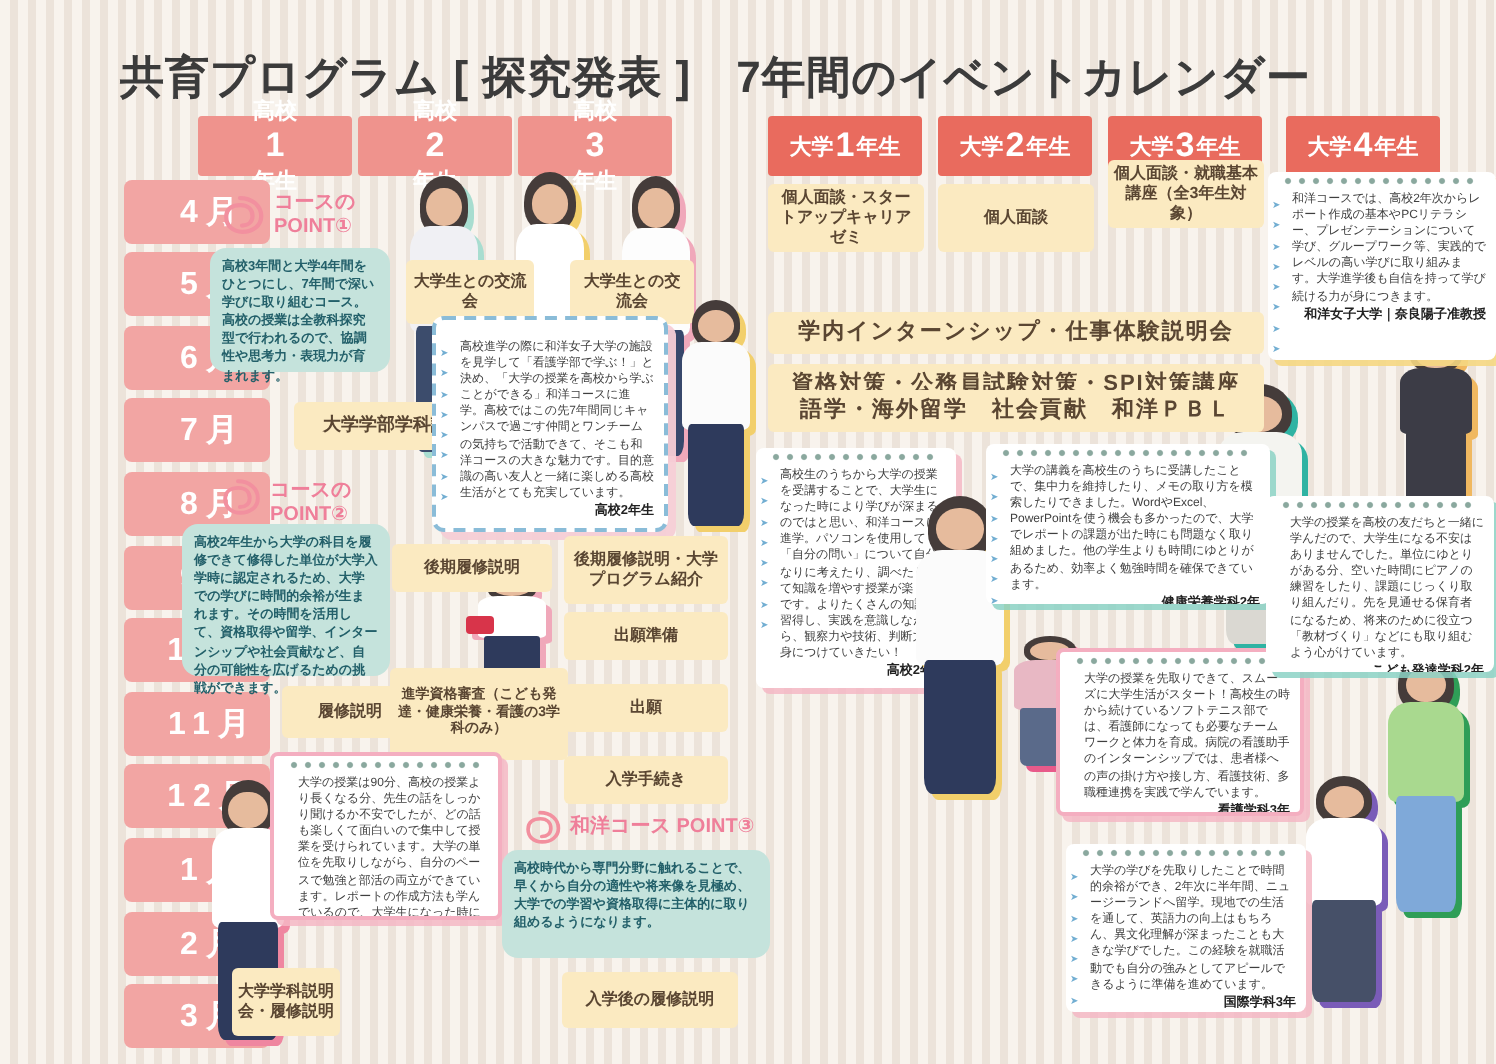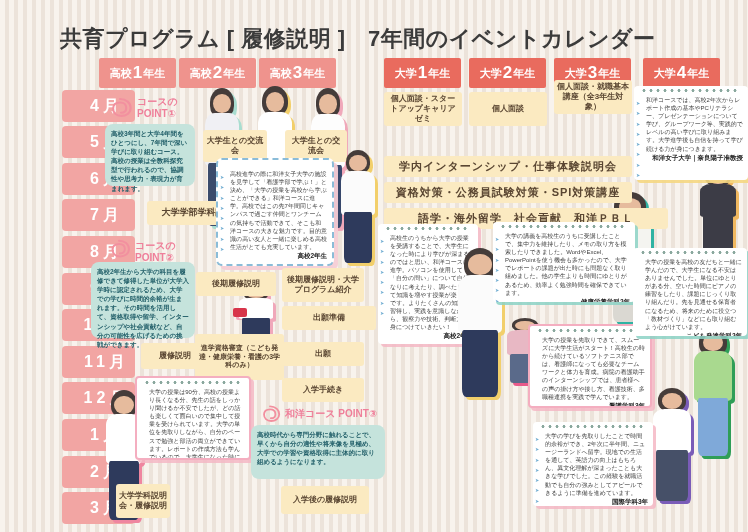--- a/index.html
+++ b/index.html
@@ -3,21 +3,21 @@
 <meta charset="utf-8">
 <style>
   body{margin:0;background:#888;}
   .canvas{position:relative;width:748px;height:532px;overflow:hidden;
     background:repeating-linear-gradient(90deg,#f8f3ed 0 5px,#ece3da 5px 9px);
     font-family:"Liberation Sans","DejaVu Sans",sans-serif;}
   .title{position:absolute;left:60px;top:24px;width:668px;font-weight:bold;font-size:22px;color:#3b3b3b;letter-spacing:.5px;}
   .hdr{position:absolute;width:77px;height:30px;display:flex;align-items:center;justify-content:center;color:#fff;border-radius:2px;}
   .hdr .sm{font-size:11px;font-weight:bold;}
   .hdr .num{font-size:17px;font-weight:bold;padding:0 1px;}
-  .hdr.hs{background:var(--c-hs_header,#ef938d);}
+  .hdr.hs{background:var(--c-hs_header,#ef938d);flex-direction:column;}
   .hdr.univ{background:var(--c-univ_header,#e96b5e);}
   .month{position:absolute;left:62px;width:73px;height:32px;background:var(--c-month,#f2a5a3);border-radius:4px;
     color:#fff;font-weight:bold;font-size:16px;display:flex;align-items:center;justify-content:center;letter-spacing:4px;padding-left:16px;box-sizing:border-box;}
   .ev{position:absolute;background:var(--c-event_bg,#fbeac1);border-radius:3px;color:#5a4632;font-weight:bold;
     font-size:8px;line-height:1.25;display:flex;align-items:center;justify-content:center;text-align:center;padding:2px 3px;box-sizing:border-box;}
   .bar{font-size:11px;letter-spacing:1px;}
   .pt-head{position:absolute;color:var(--c-point_pink,#ef7f9a);font-weight:bold;font-size:10px;line-height:1.2;}
   .mint{position:absolute;background:var(--c-mint,#c5e3dc);border-radius:8px;color:#23606a;font-weight:bold;
     font-size:6.5px;line-height:1.4;padding:5px 6px;box-sizing:border-box;}
   .swirl{position:absolute;}
@@ -38,21 +38,21 @@
   .p-face{left:33%;top:4%;width:34%;height:13%;background:#e6bb9d;border-radius:50%;}
   .p-top{left:18%;top:17%;width:64%;height:36%;background:var(--top,#fff);border-radius:30% 30% 12% 12%/22% 22% 8% 8%;}
   .p-bot{left:24%;top:51%;width:52%;height:42%;background:var(--bot,#2e3a5c);border-radius:6% 6% 12% 12%;}
   .p-prop{left:6%;top:34%;width:26%;height:16%;background:#d8344a;border-radius:2px;}
 </style>
 </head>
 <body>
 
 <div class="canvas">
 
-  <div class="title">共育プログラム [ 履修説明 ]　7年間のイベントカレンダー</div>
+  <div class="title">共育プログラム [ 探究発表 ]　7年間のイベントカレンダー</div>
 
   <div class="hdr hs" style="left:99px;top:58px">
       <span class="sm">高校</span>
       <span class="num">1</span>
       <span class="sm">年生</span>
     </div>
   <div class="hdr hs" style="left:179px;top:58px">
       <span class="sm">高校</span>
       <span class="num">2</span>
       <span class="sm">年生</span>
@@ -180,21 +180,21 @@
     </div>
 
   <svg class="swirl" style="left:104px;top:236px" width="30" height="28" viewBox="0 0 24 24">
       <path d="M12 4c5 0 8.5 3.2 8.5 7.2S17 17.5 13 17.5 6.5 15 6.5 11.6 9 6.8 12.2 6.8s4.8 2 4.8 4.4-1.8 3.8-4.2 3.8" fill="none" stroke="#f2909f" stroke-width="1.7" stroke-linecap="round"></path>
     </svg>
   <div class="pt-head" style="left:135px;top:240px;width:58px">コースの POINT②</div>
   <div class="mint" style="left:91px;top:262px;width:104px;height:76px">高校2年生から大学の科目を履修できて修得した単位が大学入学時に認定されるため、大学での学びに時間的余裕が生まれます。その時間を活用して、資格取得や留学、インターンシップや社会貢献など、自分の可能性を広げるための挑戦ができます。</div>
 
   <div class="ev" style="left:196px;top:272px;width:80px;height:24px">後期履修説明</div>
   <div class="ev" style="left:282px;top:268px;width:82px;height:34px">後期履修説明・大学プログラム紹介</div>
-  <div class="ev" style="left:282px;top:306px;width:94px;height:24px">出願準備</div>
+  <div class="ev" style="left:282px;top:306px;width:82px;height:24px">出願準備</div>
   <div class="ev" style="left:141px;top:343px;width:68px;height:26px">履修説明</div>
   <div class="ev" style="left:195px;top:334px;width:89px;height:46px;font-size:7px">進学資格審査（こども発達・健康栄養・看護の3学科のみ）</div>
   <div class="ev" style="left:282px;top:342px;width:82px;height:24px">出願</div>
   <div class="ev" style="left:282px;top:378px;width:82px;height:24px">入学手続き</div>
 
   <div class="note pinkb coil" style="left:135px;top:376px;width:116px;height:84px">
     <span>大学の授業は90分、高校の授業より長くなる分、先生の話をしっかり聞けるか不安でしたが、どの話も楽しくて面白いので集中して授業を受けられています。大学の単位を先取りしながら、自分のペースで勉強と部活の両立ができています。レポートの作成方法も学んでいるので、大学生になった時にも安心です。</span>
     
   </div>
 
@@ -205,21 +205,21 @@
   <div class="mint" style="left:251px;top:425px;width:134px;height:54px">高校時代から専門分野に触れることで、早くから自分の適性や将来像を見極め、大学での学習や資格取得に主体的に取り組めるようになります。</div>
 
   <div class="ev" style="left:116px;top:484px;width:54px;height:34px">大学学科説明会・履修説明</div>
   <div class="ev" style="left:281px;top:486px;width:88px;height:28px">入学後の履修説明</div>
 
   <div class="ev" style="left:384px;top:92px;width:78px;height:34px">個人面談・スタートアップキャリアゼミ</div>
   <div class="ev" style="left:469px;top:92px;width:78px;height:34px">個人面談</div>
   <div class="ev" style="left:554px;top:80px;width:78px;height:34px">個人面談・就職基本講座（全3年生対象）</div>
   <div class="ev bar" style="left:384px;top:156px;width:248px;height:21px">学内インターンシップ・仕事体験説明会</div>
   <div class="ev bar" style="left:384px;top:182px;width:248px;height:21px">資格対策・公務員試験対策・SPI対策講座</div>
-  <div class="ev bar" style="left:384px;top:208px;width:284px;height:21px">語学・海外留学　社会貢献　和洋ＰＢＬ</div>
+  <div class="ev bar" style="left:384px;top:195px;width:248px;height:21px">語学・海外留学　社会貢献　和洋ＰＢＬ</div>
 
   <div class="note coil yel-sh arrowed" style="left:634px;top:86px;width:114px;height:94px">
     <span>和洋コースでは、高校2年次からレポート作成の基本やPCリテラシー、プレゼンテーションについて学び、グループワーク等、実践的でレベルの高い学びに取り組みます。大学進学後も自信を持って学び続ける力が身につきます。</span>
     <div class="sig">和洋女子大学｜奈良陽子准教授</div>
   </div>
 
   <div class="note coil arrowed" style="left:378px;top:224px;width:100px;height:120px">
     <span>高校生のうちから大学の授業を受講することで、大学生になった時により学びが深まるのではと思い、和洋コースに進学。パソコンを使用して「自分の問い」について自分なりに考えたり、調べたりして知識を増やす授業が楽しいです。よりたくさんの知識を習得し、実践を意識しながら、観察力や技術、判断力を身につけていきたい！</span>
     <div class="sig">高校2年生</div>
   </div>

